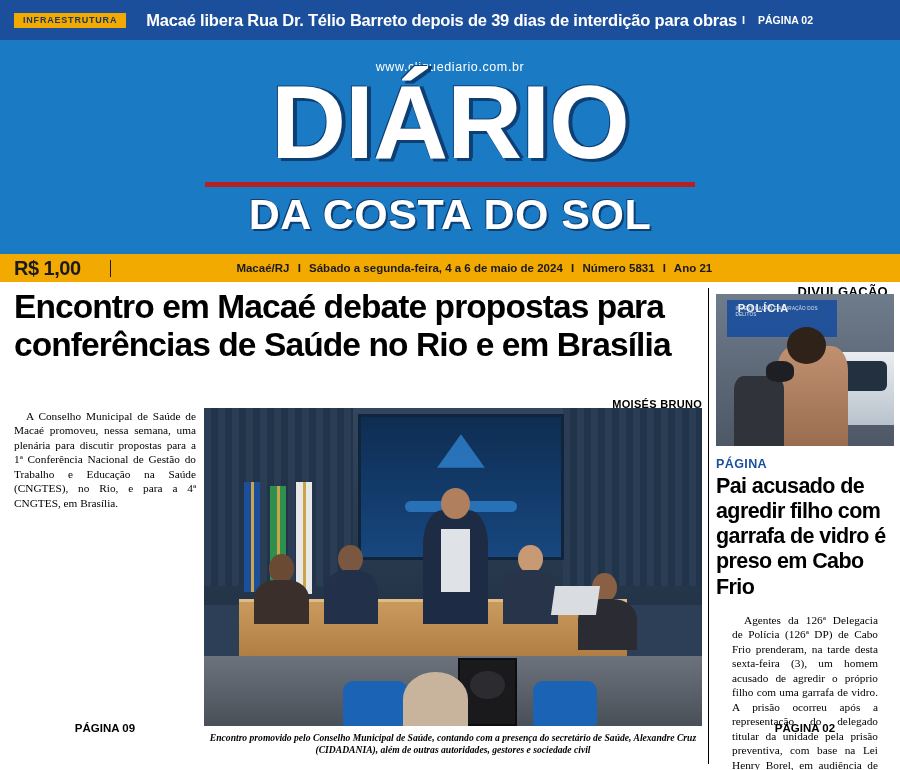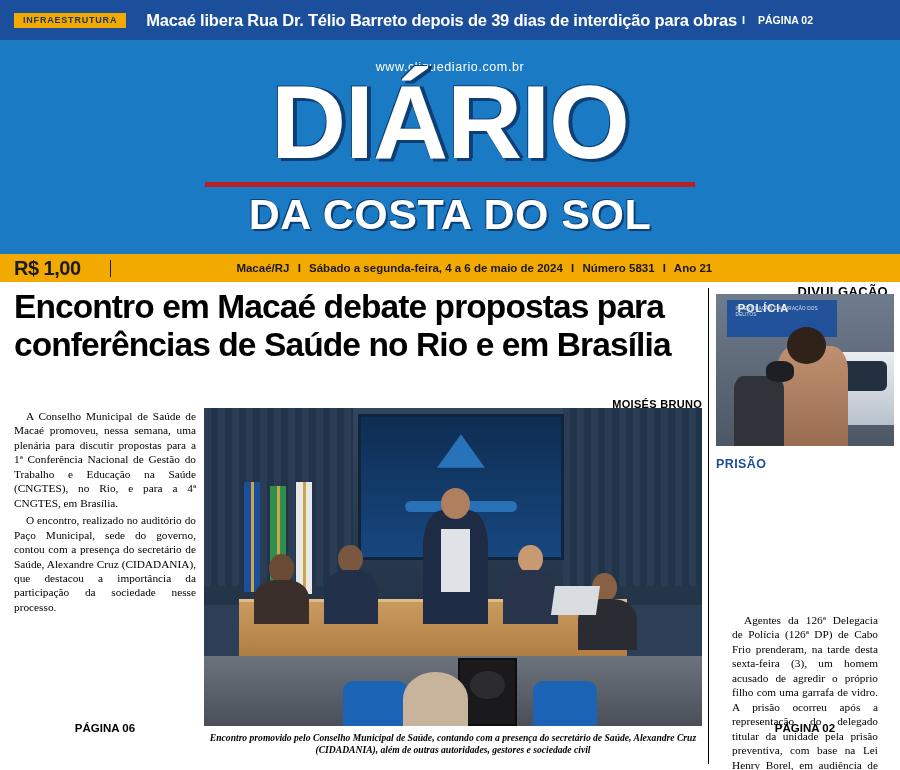--- a/index.html
+++ b/index.html
@@ -461,25 +461,24 @@
 
   <div class="content">
 
     <div class="col-left">
 
       <div class="lead-headline">Encontro em Macaé debate propostas para conferências de Saúde no Rio e em Brasília</div>
 
       <div class="lead-body">
         <div class="lead-text">
           <p>A Conselho Municipal de Saúde de Macaé promoveu, nessa semana, uma plenária para discutir propostas para a 1ª Conferência Nacional de Gestão do Trabalho e Educação na Saúde (CNGTES), no Rio, e para a 4ª CNGTES, em Brasília.</p>
-          <p>O encontro, realizado no auditório do Paço Municipal, sede do governo, contou com a presença do secretário de Saúde, Alexandre Cruz (CIDADANIA), que destacou a importância da participação da sociedade nesse processo.</p>
         </div>
       </div>
 
-      <div class="page-ref-left">PÁGINA 06</div>
+      <div class="page-ref-left">PÁGINA 09</div>
 
       <div class="credit-main">MOISÉS BRUNO</div>
 
       <div class="photo-main">
         <div class="scene">
           <div class="m-wall"></div>
           <div class="m-curtain"></div>
           <div class="m-curtain2"></div>
           <div class="m-screen">
             <div class="m-screen-logo"></div>
@@ -532,21 +531,22 @@
             <div class="r-banner-t1">POLÍCIA</div>
             <div class="r-banner-t2">INVESTIGAÇÃO E APURAÇÃO DOS DELITOS</div>
           </div>
           <div class="r-man"></div>
           <div class="r-head"></div>
           <div class="r-arm"></div>
           <div class="r-glove"></div>
         </div>
       </div>
 
-      <div class="kicker-right">PRISÃO</div>
+      <div class="kicker-right">PÁGINA</div>
+      <div class="headline-right">Pai acusado de agredir filho com garrafa de vidro é preso em Cabo Frio</div>
       <div class="text-right">
         <p>Agentes da 126ª Delegacia de Polícia (126ª DP) de Cabo Frio prenderam, na tarde desta sexta-feira (3), um homem acusado de agredir o próprio filho com uma garrafa de vidro. A prisão ocorreu após a representação do delegado titular da unidade pela prisão preventiva, com base na Lei Henry Borel, em audiência de custódia no plantão judiciário.</p>
       </div>
       <div class="page-ref-right">PÁGINA 02</div>
     </div>
 
   </div>
 </div>
 
 </body></html>

